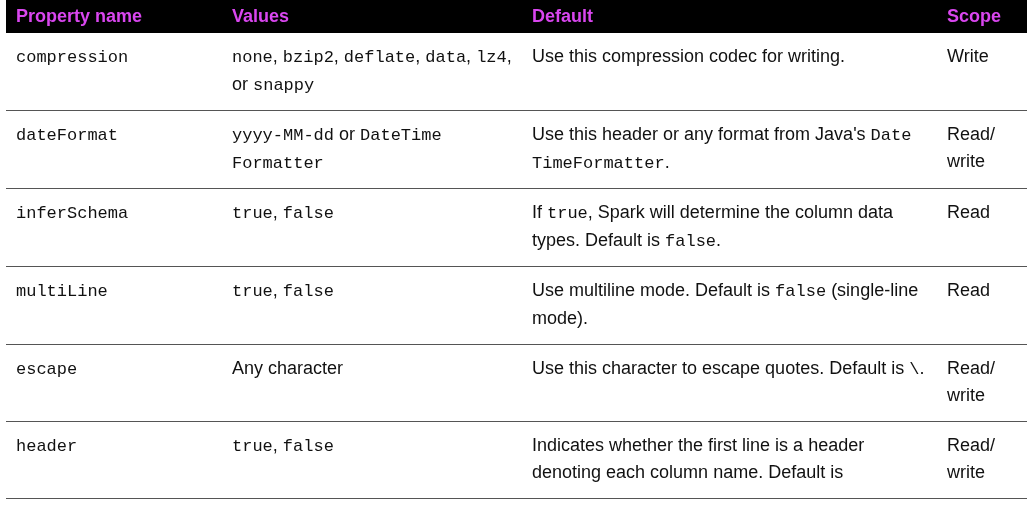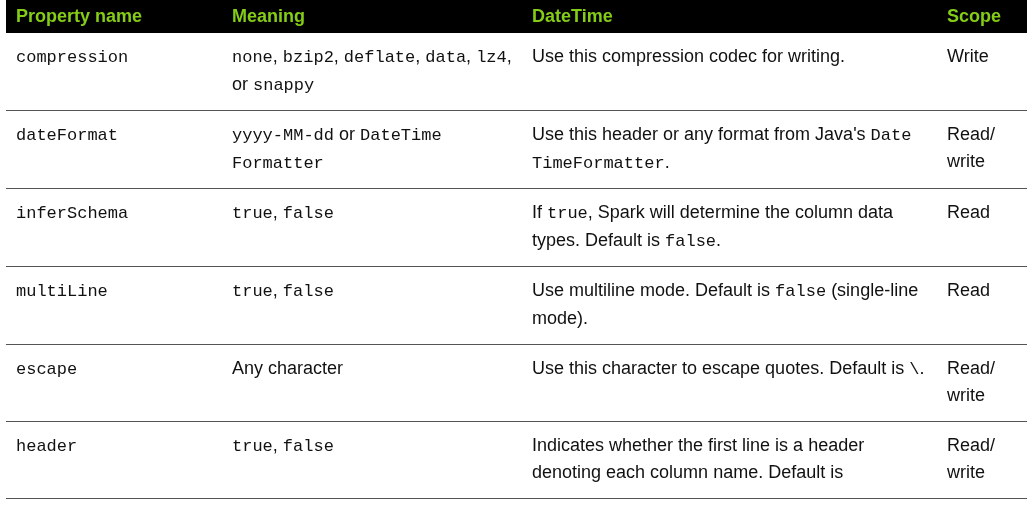--- a/index.html
+++ b/index.html
@@ -19,21 +19,21 @@
     width: 100%;
     border-collapse: collapse;
     table-layout: fixed;
   }
   col.c1 { width: 216px; }
   col.c2 { width: 300px; }
   col.c3 { width: 415px; }
   col.c4 { width: 90px; }
   thead th {
     background: #000;
-    color: #84cc16;
+    color: #d946ef;
     font-weight: 700;
     text-align: left;
     padding: 6px 10px 6px 10px;
     font-size: 18px;
   }
   tbody td {
     vertical-align: top;
     padding: 10px 10px 12px 10px;
     border-bottom: 1px solid #555;
     line-height: 1.5;
@@ -53,22 +53,22 @@
 <table>
   <colgroup>
     <col class="c1">
           <col class="c2">
           <col class="c3">
           <col class="c4">
   </colgroup>
   <thead>
     <tr>
       <th>Property name</th>
-      <th>Meaning</th>
-      <th>DateTime</th>
+      <th>Values</th>
+      <th>Default</th>
       <th>Scope</th>
     </tr>
   </thead>
   <tbody>
 
     <tr>
       <td><span class="mono">compression</span></td>
       <td>
         <span class="mono">none</span><span>, </span><span class="mono">bzip2</span><span>, </span><span class="mono">deflate</span><span>, </span><span class="mono">data</span><span>, </span><span class="mono">lz4</span><span>, or </span><span class="mono">snappy</span>
       </td>

